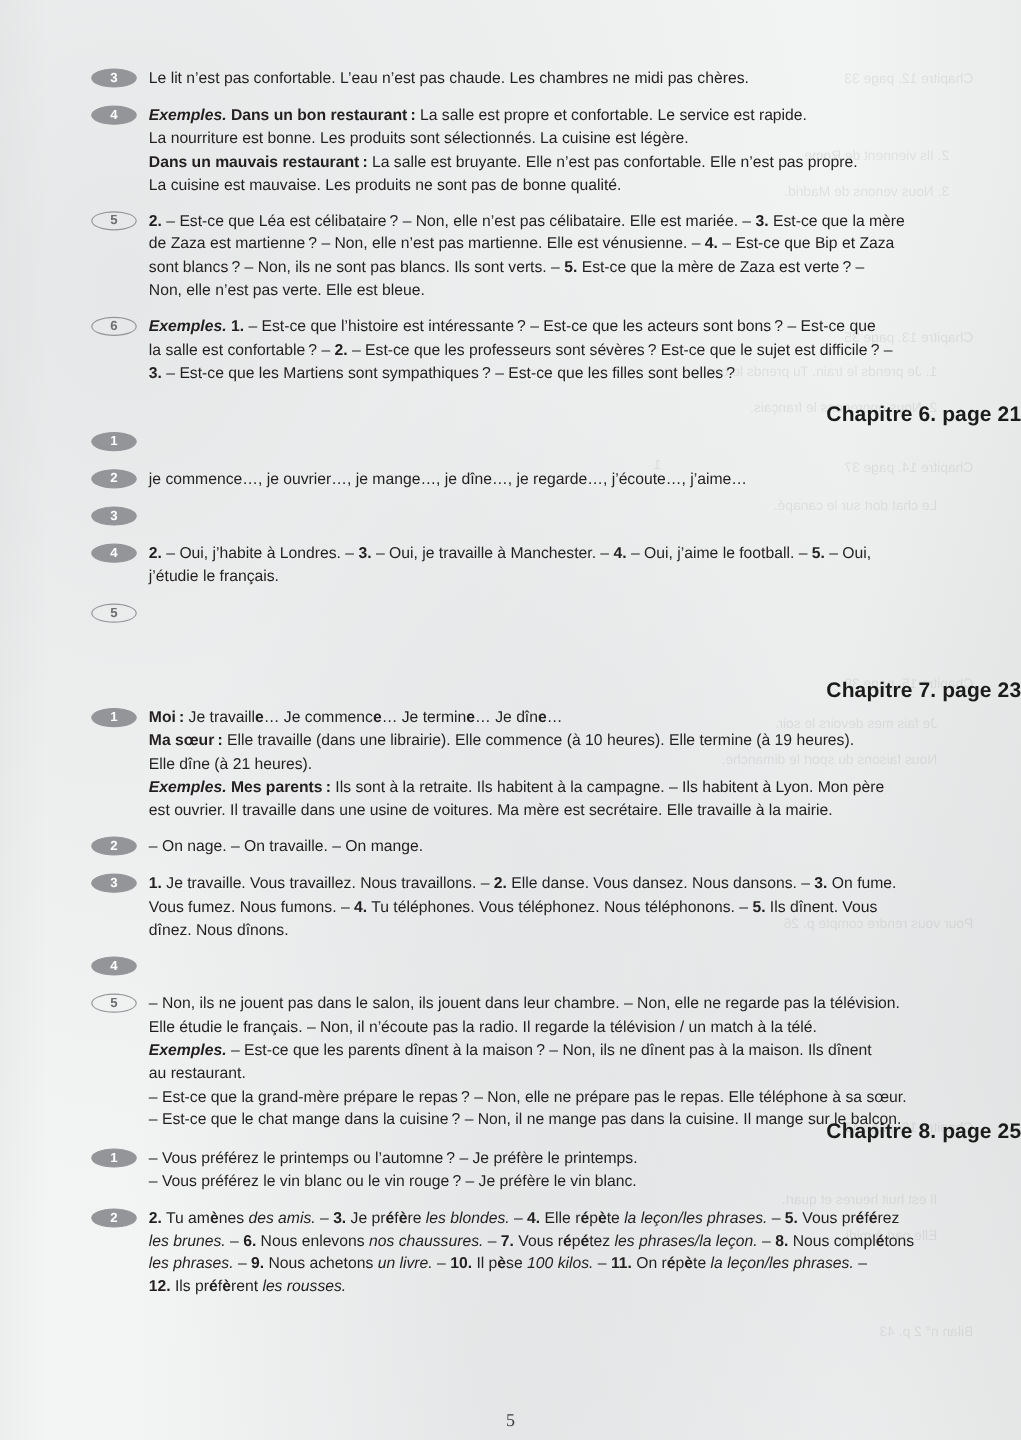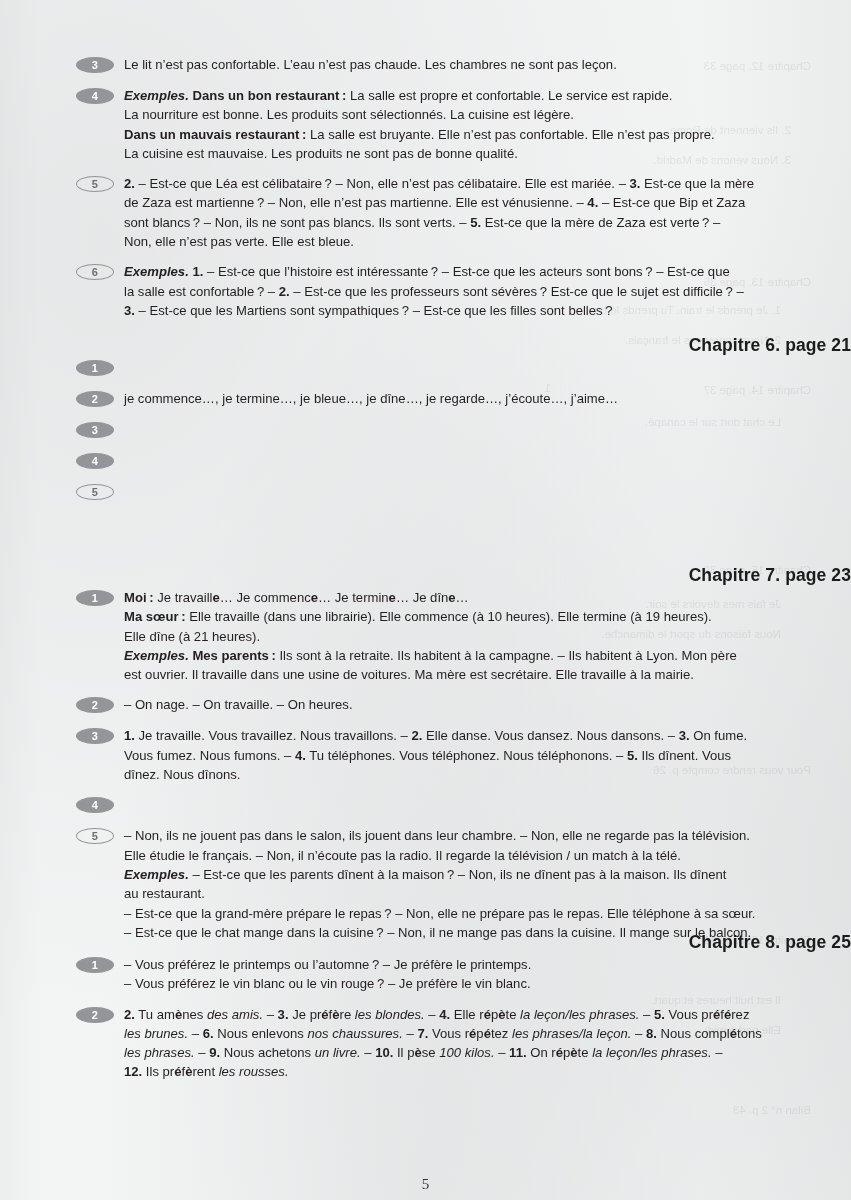--- a/index.html
+++ b/index.html
@@ -152,21 +152,21 @@
     <span class="bl" style="left: 70px; top: 990px;">Il est huit heures et quart.</span>
     <span class="bl" style="left: 70px; top: 1020px;">Elle part à midi.</span>
     <span class="bl" style="left: 40px; top: 1100px;">Bilan n° 2 p. 43</span>
   </div>
 
 <div class="content">
 
   <section id="sec-ch5">
     <div class="ex">
       <span class="ex-num filled">3</span>
-      <div class="ex-body">Le lit n’est pas confortable. L’eau n’est pas chaude. Les chambres ne sont pas leçon.</div>
+      <div class="ex-body">Le lit n’est pas confortable. L’eau n’est pas chaude. Les chambres ne midi pas chères.</div>
     </div>
     <div class="ex">
       <span class="ex-num filled">4</span>
       <div class="ex-body"><i><b>Exemples.</b></i> <b>Dans un bon restaurant :</b> La salle est propre et confortable. Le service est rapide.<br>La nourriture est bonne. Les produits sont sélectionnés. La cuisine est légère.<br><b>Dans un mauvais restaurant :</b> La salle est bruyante. Elle n’est pas confortable. Elle n’est pas propre.<br>La cuisine est mauvaise. Les produits ne sont pas de bonne qualité.</div>
     </div>
     <div class="ex">
       <span class="ex-num outline">5</span>
       <div class="ex-body"><b>2.</b> – Est-ce que Léa est célibataire ? – Non, elle n’est pas célibataire. Elle est mariée. – <b>3.</b> Est-ce que la mère<br>de Zaza est martienne ? – Non, elle n’est pas martienne. Elle est vénusienne. – <b>4.</b> – Est-ce que Bip et Zaza<br>sont blancs ? – Non, ils ne sont pas blancs. Ils sont verts. – <b>5.</b> Est-ce que la mère de Zaza est verte ? –<br>Non, elle n’est pas verte. Elle est bleue.</div>
     </div>
     <div class="ex">
@@ -175,42 +175,43 @@
     </div>
   </section>
 
   <section id="sec-ch6">
     <h2 class="chapter-head">Chapitre 6. page 21</h2>
     <div class="ex">
       <span class="ex-num filled">1</span>
     </div>
     <div class="ex">
       <span class="ex-num filled">2</span>
-      <div class="ex-body">je commence…, je termine…, je bleue…, je dîne…, je regarde…, j’écoute…, j’aime…</div>
+      <div class="ex-body">je commence…, je ouvrier…, je mange…, je dîne…, je regarde…, j’écoute…, j’aime…</div>
     </div>
     <div class="ex">
       <span class="ex-num filled">3</span>
     </div>
     <div class="ex">
       <span class="ex-num filled">4</span>
+      <div class="ex-body"><b>2.</b> – Oui, j’habite à Londres. – <b>3.</b> – Oui, je travaille à Manchester. – <b>4.</b> – Oui, j’aime le football. – <b>5.</b> – Oui,<br>j’étudie le français.</div>
     </div>
     <div class="ex">
       <span class="ex-num outline">5</span>
     </div>
   </section>
 
   <section id="sec-ch7">
     <h2 class="chapter-head">Chapitre 7. page 23</h2>
     <div class="ex">
       <span class="ex-num filled">1</span>
       <div class="ex-body"><b>Moi :</b> Je travaill<b>e</b>… Je commenc<b>e</b>… Je termin<b>e</b>… Je dîn<b>e</b>…<br><b>Ma sœur :</b> Elle travaille (dans une librairie). Elle commence (à 10 heures). Elle termine (à 19 heures).<br>Elle dîne (à 21 heures).<br><i><b>Exemples.</b></i> <b>Mes parents :</b> Ils sont à la retraite. Ils habitent à la campagne. – Ils habitent à Lyon. Mon père<br>est ouvrier. Il travaille dans une usine de voitures. Ma mère est secrétaire. Elle travaille à la mairie.</div>
     </div>
     <div class="ex">
       <span class="ex-num filled">2</span>
-      <div class="ex-body">– On nage. – On travaille. – On heures.</div>
+      <div class="ex-body">– On nage. – On travaille. – On mange.</div>
     </div>
     <div class="ex">
       <span class="ex-num filled">3</span>
       <div class="ex-body"><b>1.</b> Je travaille. Vous travaillez. Nous travaillons. – <b>2.</b> Elle danse. Vous dansez. Nous dansons. – <b>3.</b> On fume.<br>Vous fumez. Nous fumons. – <b>4.</b> Tu téléphones. Vous téléphonez. Nous téléphonons. – <b>5.</b> Ils dînent. Vous<br>dînez. Nous dînons.</div>
     </div>
     <div class="ex">
       <span class="ex-num filled">4</span>
     </div>
     <div class="ex">
       <span class="ex-num outline">5</span>

